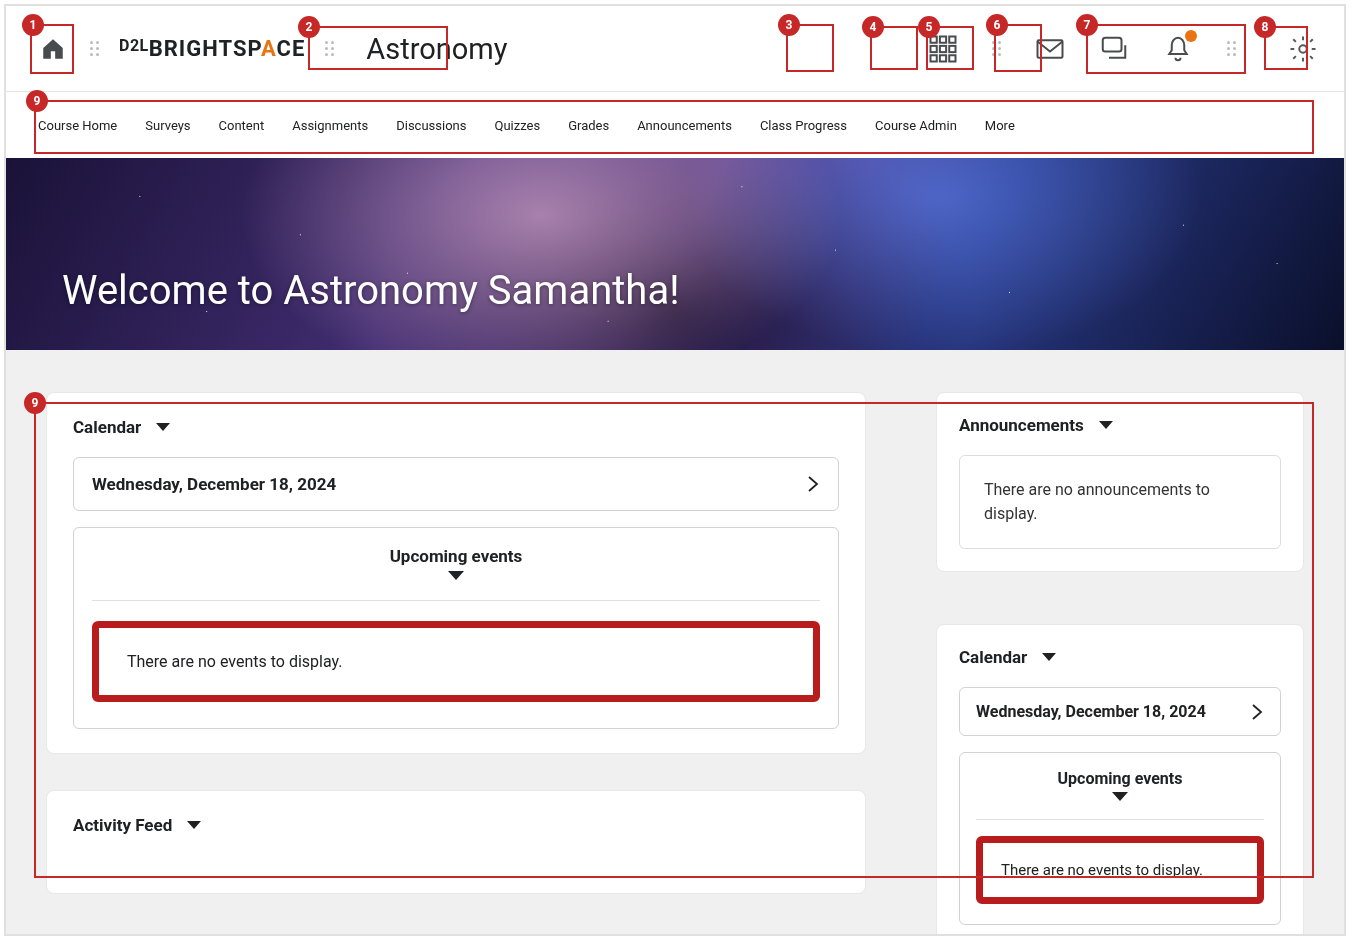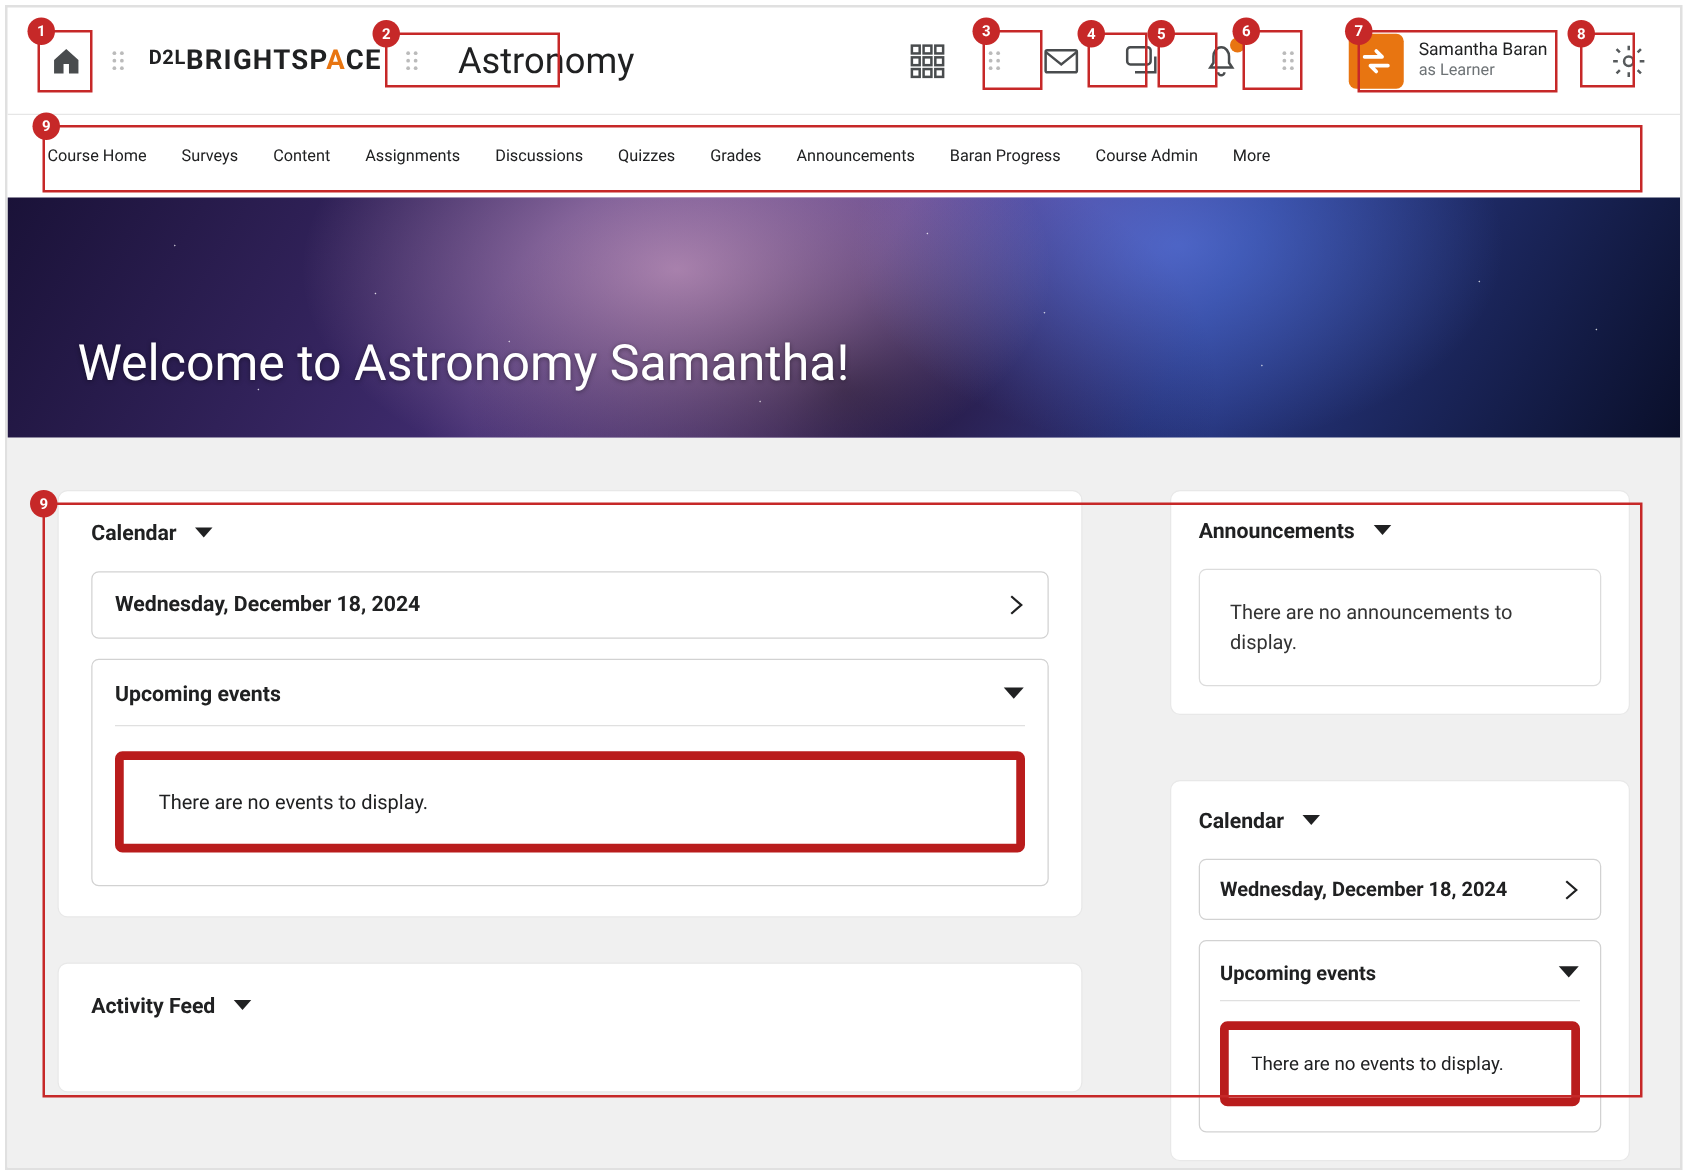--- a/index.html
+++ b/index.html
@@ -137,21 +137,21 @@
     border:1px solid #d2d2d2; border-radius:6px;
     padding:16px 18px;
     display:flex; align-items:center; justify-content:space-between;
     font-size:17px; font-weight:700; margin-bottom:16px;
   }
   .date-row svg{width:14px;height:18px;fill:none;stroke:#202122;stroke-width:1.8;}
   .upcoming-box {
     border:1px solid #d2d2d2; border-radius:6px;
     padding:18px 18px 26px 18px;
   }
-  .upcoming-header{display:flex;justify-content:space-between;align-items:center;font-weight:700;font-size:17px;border-bottom:1px solid #e0e0e0;padding-bottom:14px;}
+  .upcoming-header{display:flex;justify-content:space-between;align-items:center;font-weight:700;font-size:17px;border-bottom:1px solid #e0e0e0;padding-bottom:14px;flex-direction:column;}
   .upcoming-header svg{width:18px;height:12px;fill:#202122;}
   .empty-msg {
     border:7px solid #b91c1c; border-radius:6px;
     padding:24px 28px; margin-top:20px;
     font-size:16px; color:#202122;
   }
   .announce-box{border:1px solid #dcdcdc;border-radius:6px;padding:22px 24px;font-size:16px;line-height:1.5;color:#333; margin-top:4px;}
   
   .af-header{display:flex;align-items:center;gap:14px;font-size:17px;font-weight:700;margin-bottom:28px;}
   .post-row{display:flex;align-items:stretch;}
@@ -259,50 +259,39 @@
             <span></span>
             <span></span>
             <span></span>
           </div>
         <div class="col">
             <span></span>
             <span></span>
             <span></span>
           </div>
       </div>
-      <div class="user-area">
-        <div class="user-avatar">
-          <svg viewBox="0 0 24 24">
-              <path d="M4 9 H16 L12 5 M20 15 H8 L12 19" stroke="#fff" stroke-width="2.5" fill="none" stroke-linecap="round" stroke-linejoin="round"></path>
-            </svg>
-        </div>
-        <div class="user-text">
-          <span class="user-name">Samantha Baran</span>
-          <span class="user-role">as Learner</span>
-        </div>
-      </div>
       <div class="icon-btn settings-btn">
         <svg viewBox="0 0 24 24">
           <circle cx="12" cy="12" r="3"></circle>
           <path d="M12 2 V5 M12 19 V22 M4.2 4.2 L6.3 6.3 M17.7 17.7 L19.8 19.8 M2 12 H5 M19 12 H22 M4.2 19.8 L6.3 17.7 M17.7 6.3 L19.8 4.2"></path>
         </svg>
       </div>
     </div>
   </div>
 
   <div class="navbar">
     <span class="nav-link">Course Home</span>
     <span class="nav-link">Surveys</span>
     <span class="nav-link">Content</span>
     <span class="nav-link">Assignments</span>
     <span class="nav-link">Discussions</span>
     <span class="nav-link">Quizzes</span>
     <span class="nav-link">Grades</span>
     <span class="nav-link">Announcements</span>
-    <span class="nav-link">Baran Progress</span>
+    <span class="nav-link">Class Progress</span>
     <span class="nav-link">Course Admin</span>
     <span class="nav-link nav-more">
       <span>More</span>
 
     </span>
   </div>
 
   <div class="banner">
     <div class="banner-title">Welcome to Astronomy Samantha!</div>
   </div>

